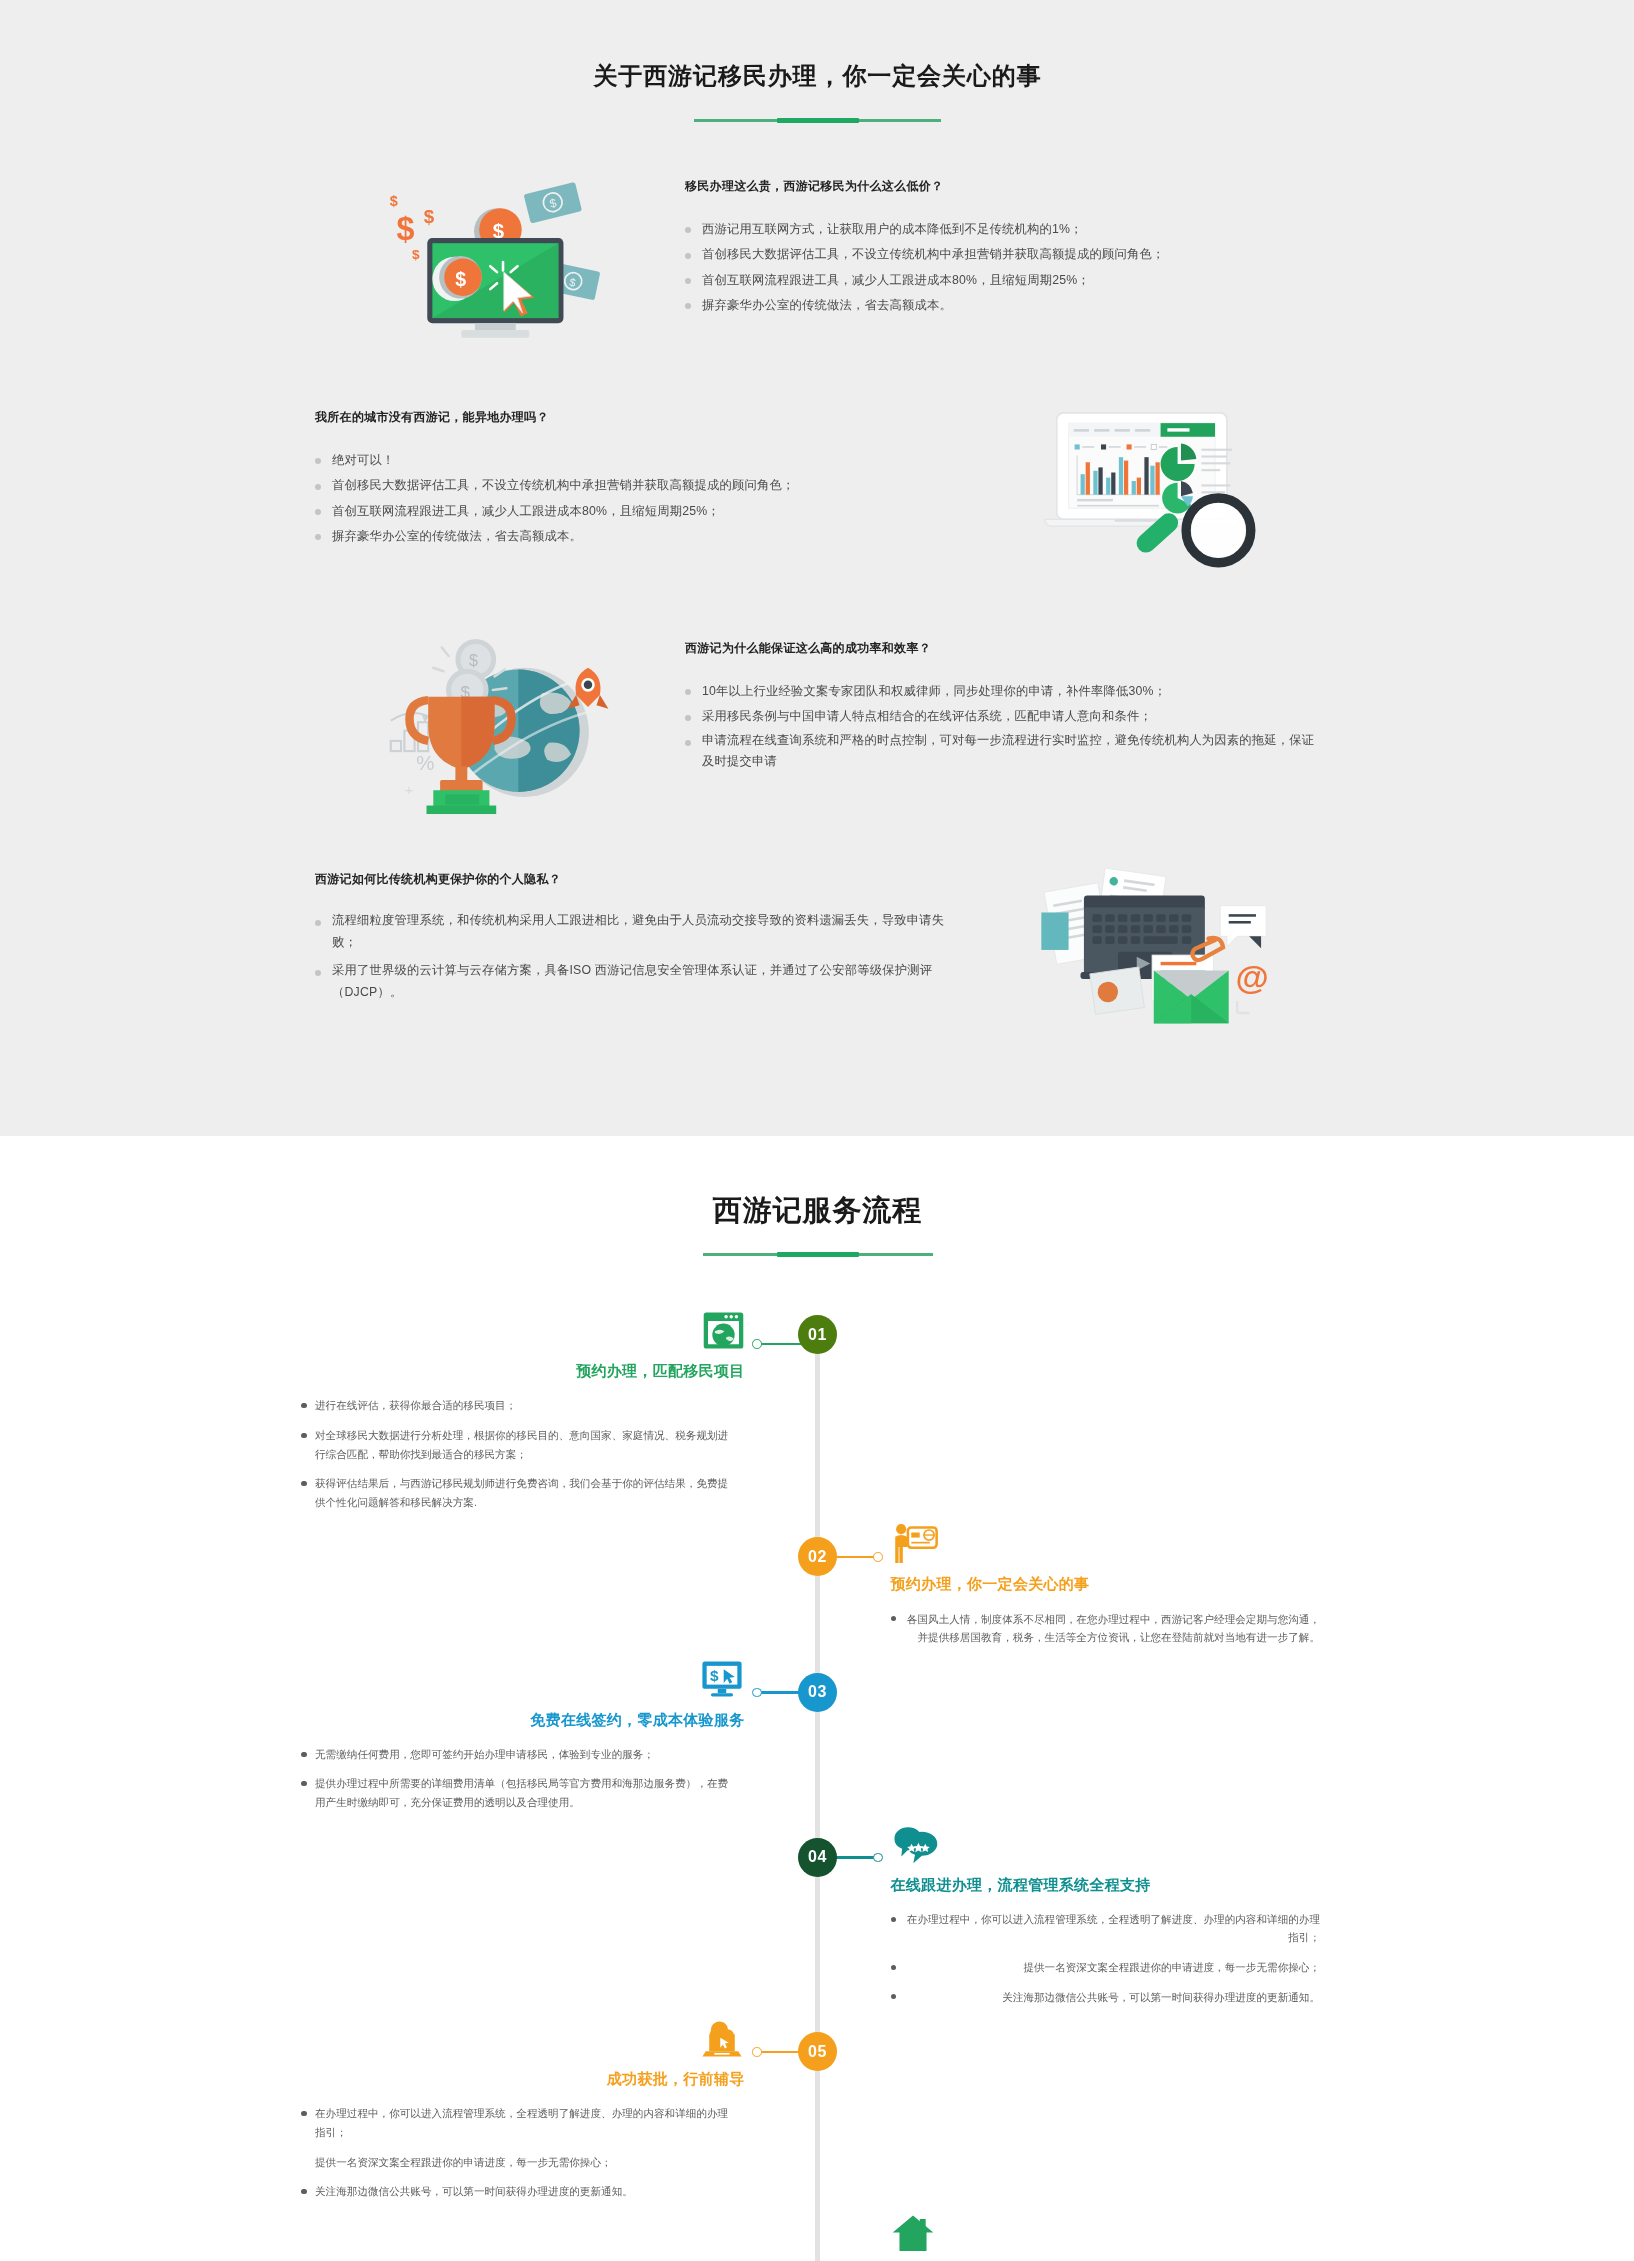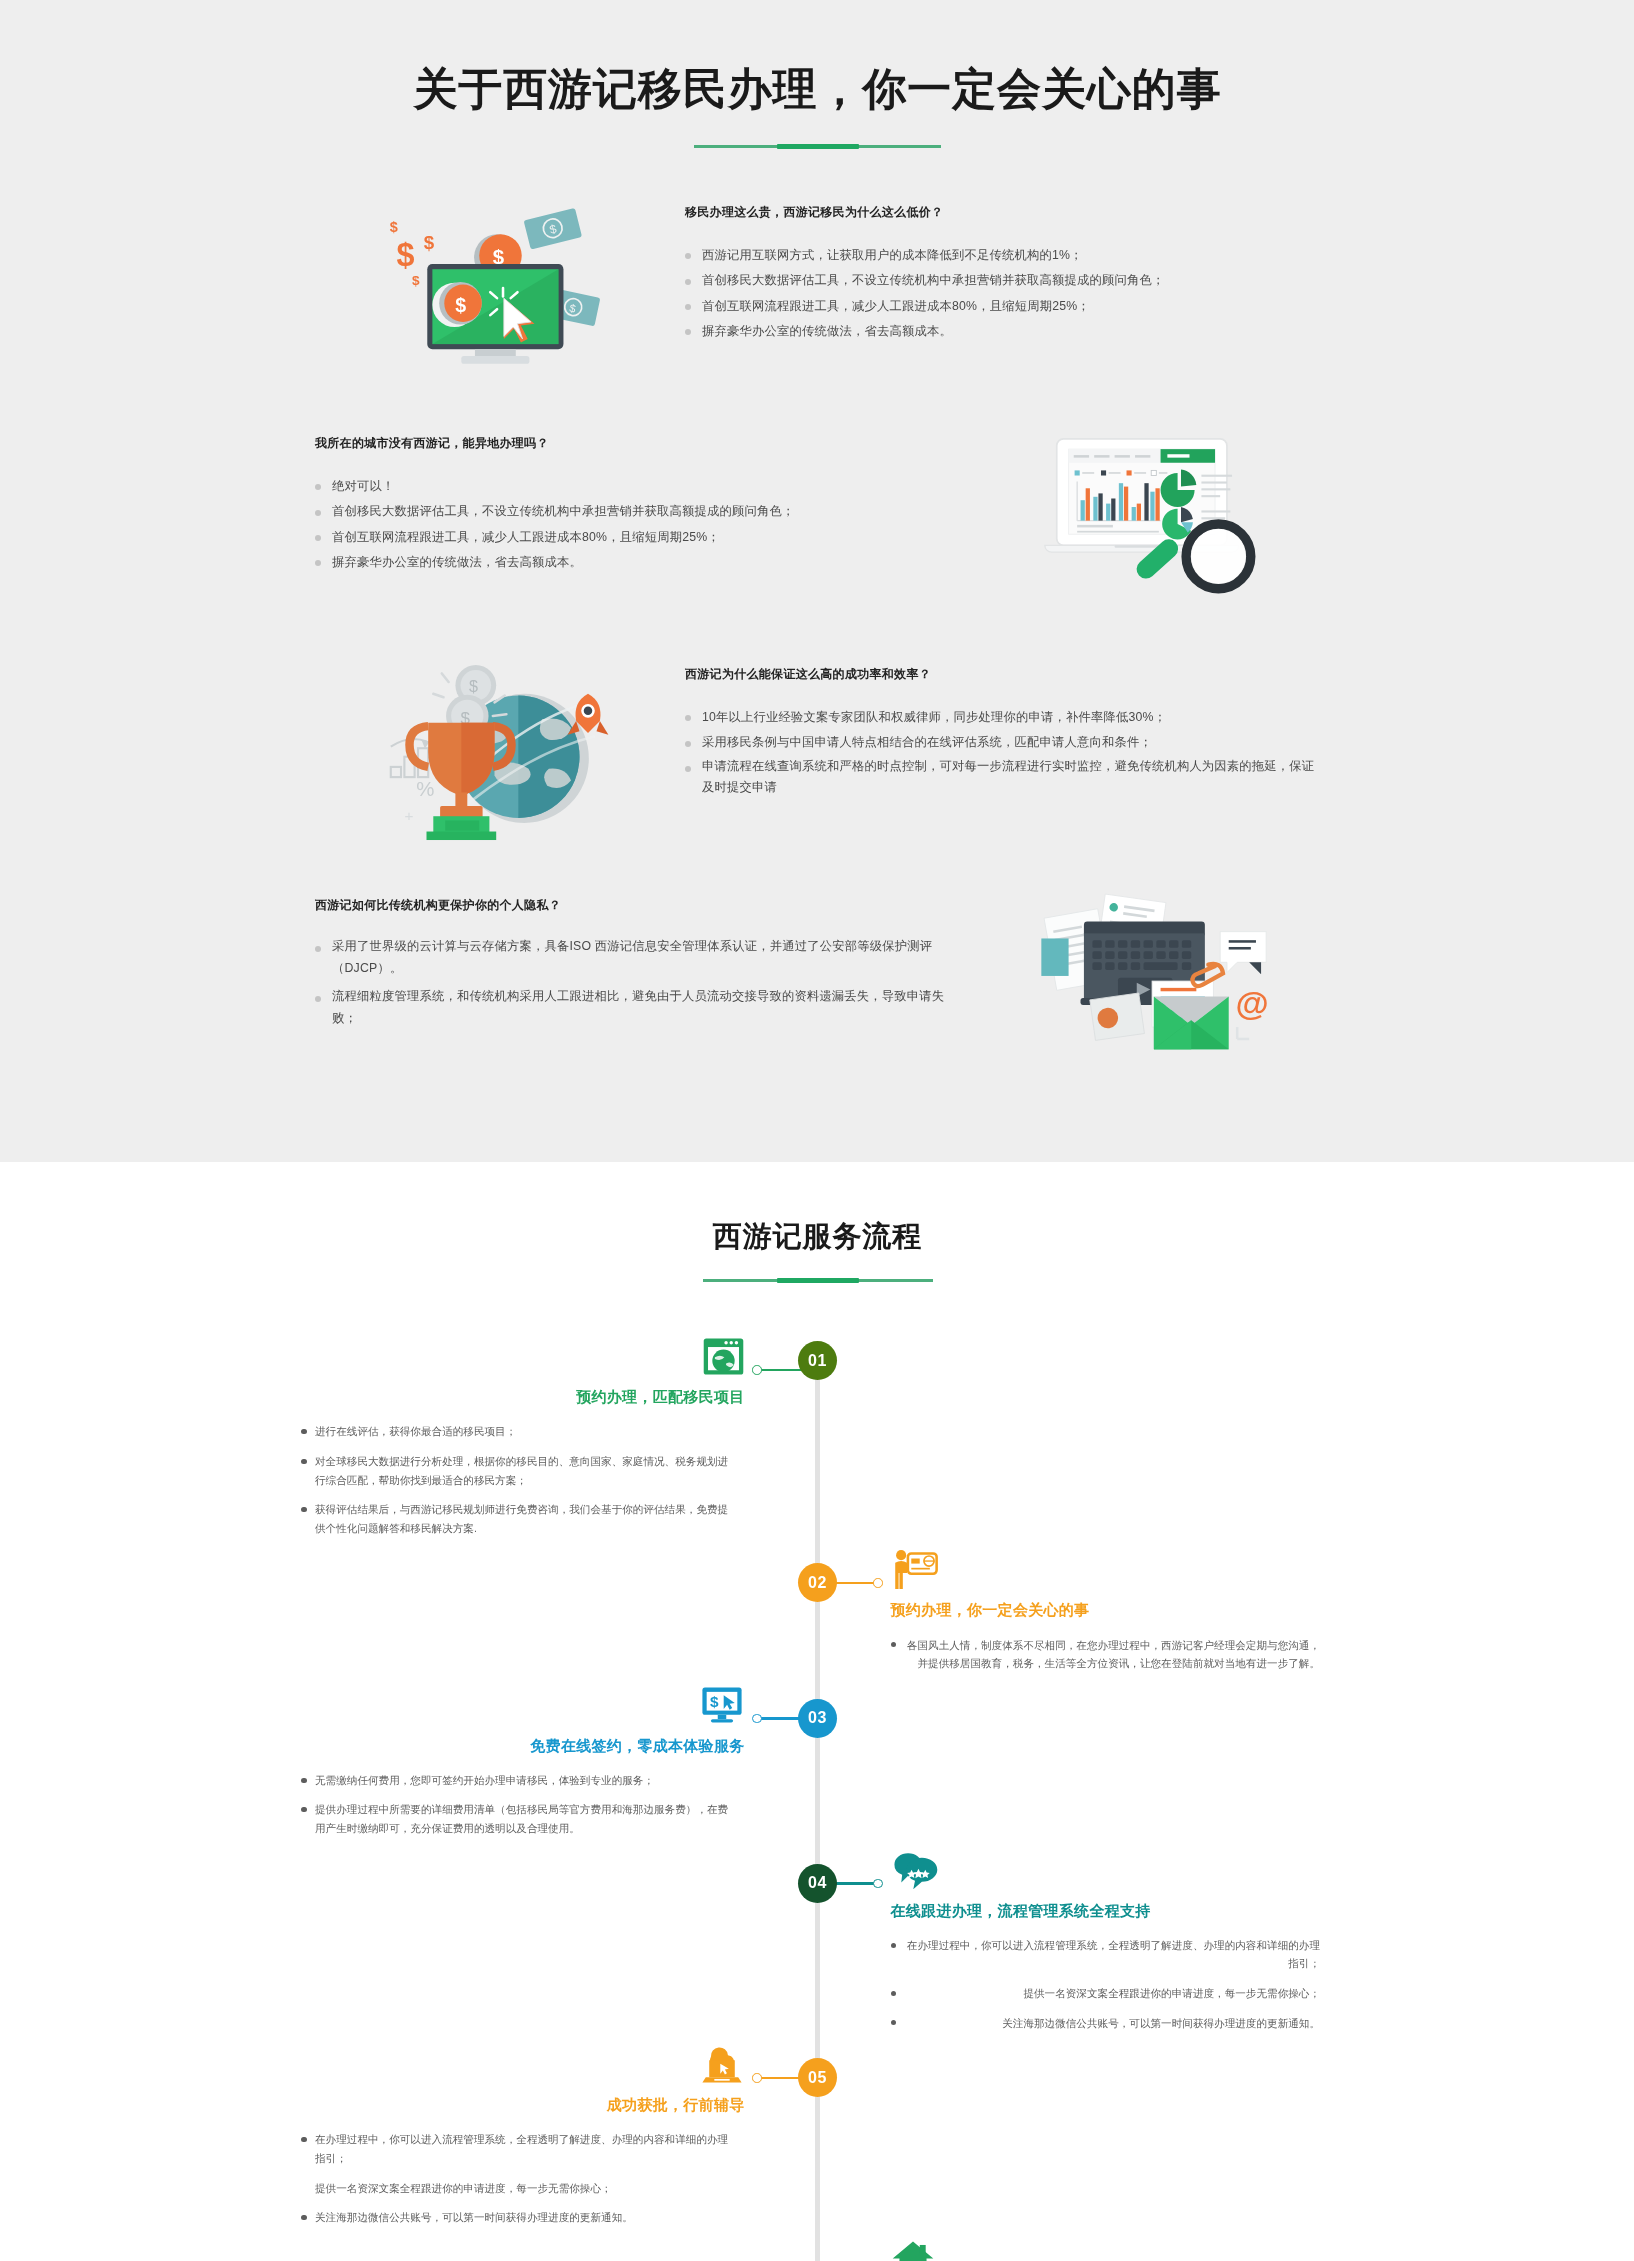--- a/index.html
+++ b/index.html
@@ -11,21 +11,21 @@
   .page { width: 1635px; position: relative; }
 
   
   .faq-section {
     background: #eeeeee;
     padding: 60px 0 94px 0;
     position: relative;
   }
   .section-head { text-align: center; }
   .section-head h1 {
-    font-size: 44px;
+    font-size: 24px;
     font-weight: bold;
     color: #1a1a1a;
     letter-spacing: 0.9px;
     line-height: 1.3;
   }
   .divider {
     width: 247px;
     height: 2.6px;
     margin: 28px auto 0 auto;
     position: relative;
@@ -512,22 +512,22 @@
             <text x="246" y="148" font-size="40" font-weight="bold" fill="#f0753a" font-family="'Liberation Sans',sans-serif">@</text>
             <g stroke="#dfe3e5" stroke-width="3" fill="none">
               <path d="M248 176 l14 0"></path>
                 <path d="M248 176 l0 -14"></path>
             </g>
           </svg>
         </div>
         <div class="faq-text pad-right">
           <h2>西游记如何比传统机构更保护你的个人隐私？</h2>
           <ul>
+            <li class="tight">流程细粒度管理系统，和传统机构采用人工跟进相比，避免由于人员流动交接导致的资料遗漏丢失，导致申请失败；</li>
             <li class="tight">采用了世界级的云计算与云存储方案，具备ISO 西游记信息安全管理体系认证，并通过了公安部等级保护测评（DJCP）。</li>
-            <li class="tight">流程细粒度管理系统，和传统机构采用人工跟进相比，避免由于人员流动交接导致的资料遗漏丢失，导致申请失败；</li>
           </ul>
         </div>
       </div>
 
     </div>
   </section>
 
   <section class="process-section">
     <div class="section-head">
       <h1>西游记服务流程</h1>

